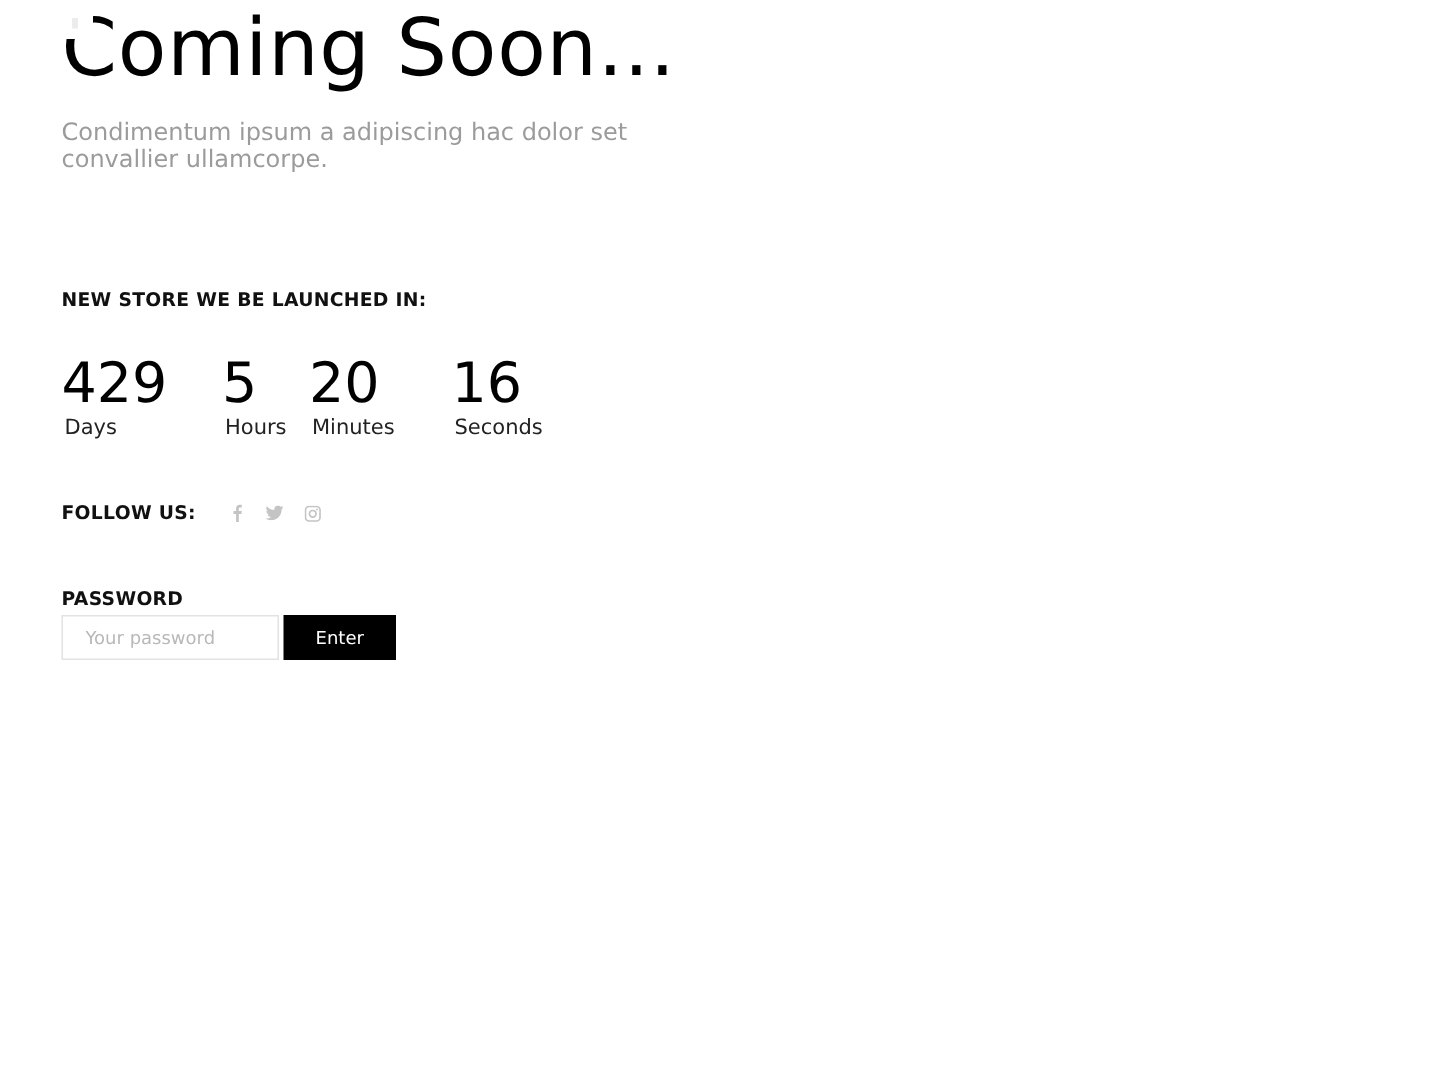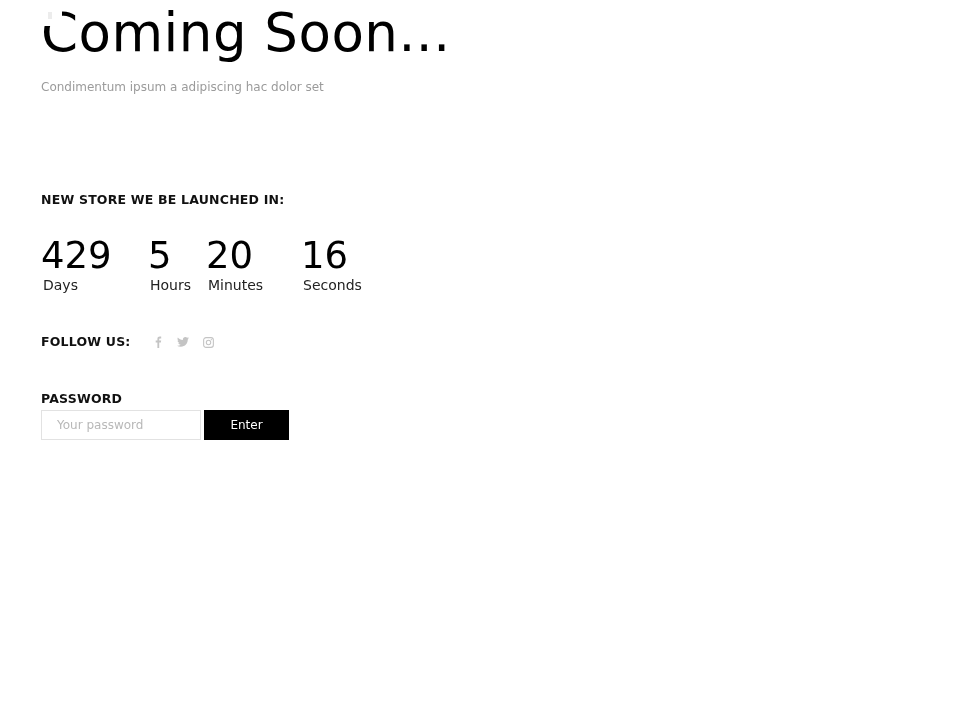--- a/index.html
+++ b/index.html
@@ -44,21 +44,21 @@
       height: 7px;
       background: #ececec;
     }
     .description {
       position: absolute;
       left: 41px;
       top: 79px;
       width: 350px;
       margin: 0;
       font-family: "DejaVu Sans", sans-serif;
-      font-size: 12px;
+      font-size: 16px;
       line-height: 17.5px;
       color: #9b9b9b;
     }
     .description span { display: block; white-space: nowrap; }
     .section-label {
       position: absolute;
       left: 41px;
       margin: 0;
       font-family: "DejaVu Sans", sans-serif;
       font-size: 12.5px;
@@ -125,55 +125,56 @@
 
     .password-form {
       position: absolute;
       left: 41px;
       top: 410px;
       height: 30px;
       display: flex;
     }
     .password-input {
       box-sizing: border-box;
-      width: 160px;
+      width: 145px;
       height: 30px;
       border: 1px solid #e2e2e2;
       padding: 0 15px;
       font-family: "DejaVu Sans", sans-serif;
       font-size: 12px;
       color: #333;
       outline: none;
       background: #fff;
     }
     .password-input::placeholder { color: #b8b8b8; }
     .enter-button {
       box-sizing: border-box;
       margin-left: 3px;
-      width: 85px;
+      width: 75px;
       height: 30px;
       border: none;
       background: #000;
       color: #fff;
       font-family: "DejaVu Sans", sans-serif;
       font-size: 12px;
       cursor: pointer;
     }
   </style>
 </head>
 <body>
 
 <h1 class="heading">Coming Soon...</h1>
 
 <div class="logo-overlay">
   <span class="logo-glyph"></span>
 </div>
 
 <p class="description">
   <span>Condimentum ipsum a adipiscing hac dolor set</span>
+  <span>convallier ullamcorpe.</span>
 </p>
 
 <h3 class="section-label launch-label">NEW STORE WE BE LAUNCHED IN:</h3>
 
 <div class="countdown">
   <div class="cd-unit cd-days">
     <span class="cd-value">429</span>
     <span class="cd-label">Days</span>
   </div>
   <div class="cd-unit cd-hours">

